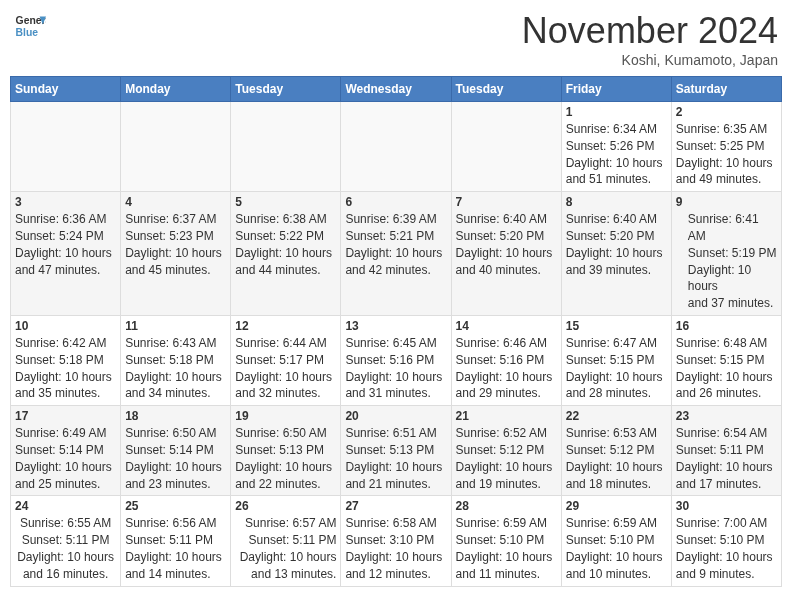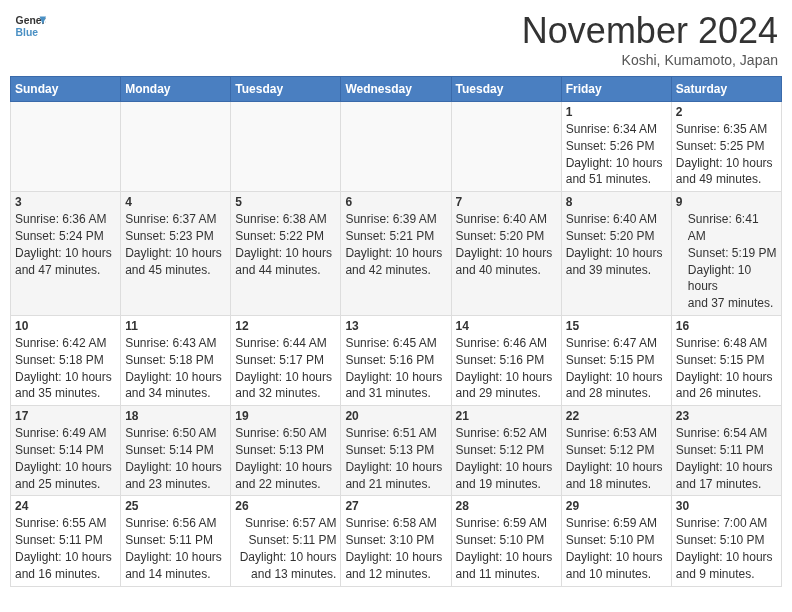--- a/index.html
+++ b/index.html
@@ -284,21 +284,21 @@
           <span class="day-number">23</span>
           <div class="day-info" style="white-space: pre-line;">Sunrise: 6:54 AM
 Sunset: 5:11 PM
 Daylight: 10 hours
 and 17 minutes.</div>
         </td>
       </tr>
       <tr>
         <td>
           <span class="day-number">24</span>
-          <div class="day-info" style="white-space: pre-line;">Sunrise: 6:55 AM
+          <div class="day-info" style="white-space: pre-line; text-align: center;">Sunrise: 6:55 AM
 Sunset: 5:11 PM
 Daylight: 10 hours
 and 16 minutes.</div>
         </td>
         <td>
           <span class="day-number">25</span>
           <div class="day-info" style="white-space: pre-line;">Sunrise: 6:56 AM
 Sunset: 5:11 PM
 Daylight: 10 hours
 and 14 minutes.</div>

